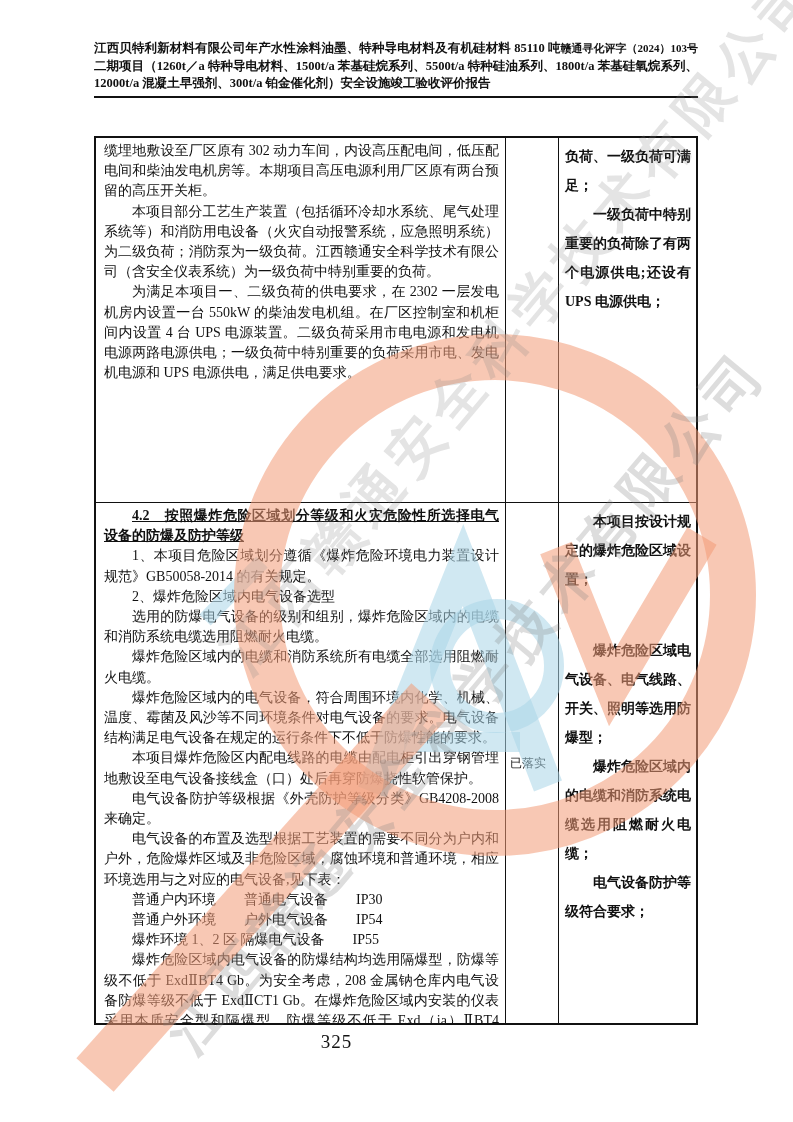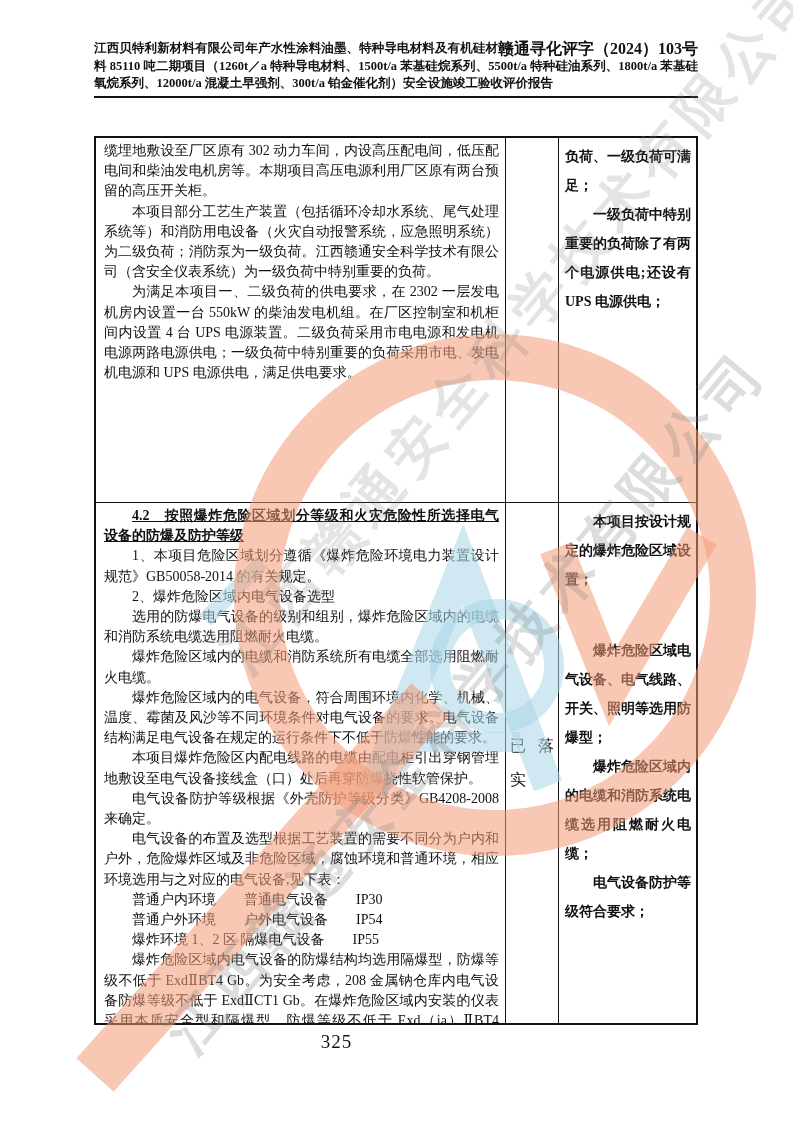--- a/index.html
+++ b/index.html
@@ -13,21 +13,21 @@
     color:#111;
   }
   
   .report-header{
     position:absolute;left:94px;top:40px;width:604px;
     font-size:12.5px;line-height:17.5px;font-weight:bold;
     text-align:justify;
     border-bottom:2px solid #111;
     padding-bottom:3px;
   }
-  .doc-num{float:right;font-weight:bold;font-size:16px;}
+  .doc-num{float:right;font-weight:bold;font-size:11px;}
   
   .doc-table{
     position:absolute;left:94px;top:136px;width:600px;
     border:2px solid #111;
     display:grid;
     grid-template-columns:410px 53px auto;
     grid-template-rows:365px 520px;
     z-index:1;
   }
   .cell{border-right:1px solid #111;border-bottom:1px solid #111;overflow:hidden;}
@@ -36,21 +36,21 @@
   .content-cell{
     padding:3px 6px 0 8px;
     font-size:14px;line-height:20.2px;
     text-align:justify;
   }
   .content-cell p{margin:0;white-space:pre-wrap;}
   .content-cell p.indent{text-indent:2em;}
   .section-heading{font-weight:bold;text-indent:2em;margin:0;text-decoration:underline;}
   .status-cell{
     display:flex;align-items:center;justify-content:center;
-    font-size:16px;line-height:34px;
+    font-size:12px;line-height:34px;
   }
   .status-inner{width:44px;text-align:justify;}
   .comment-cell{
     padding:4px 5px 0 6px;
     font-size:14px;line-height:29px;
     text-align:justify;
     font-weight:bold;
   }
   .comment-cell p{margin:0;text-indent:2em;white-space:pre-wrap;}
   .comment-cell p.noindent{text-indent:0;}

